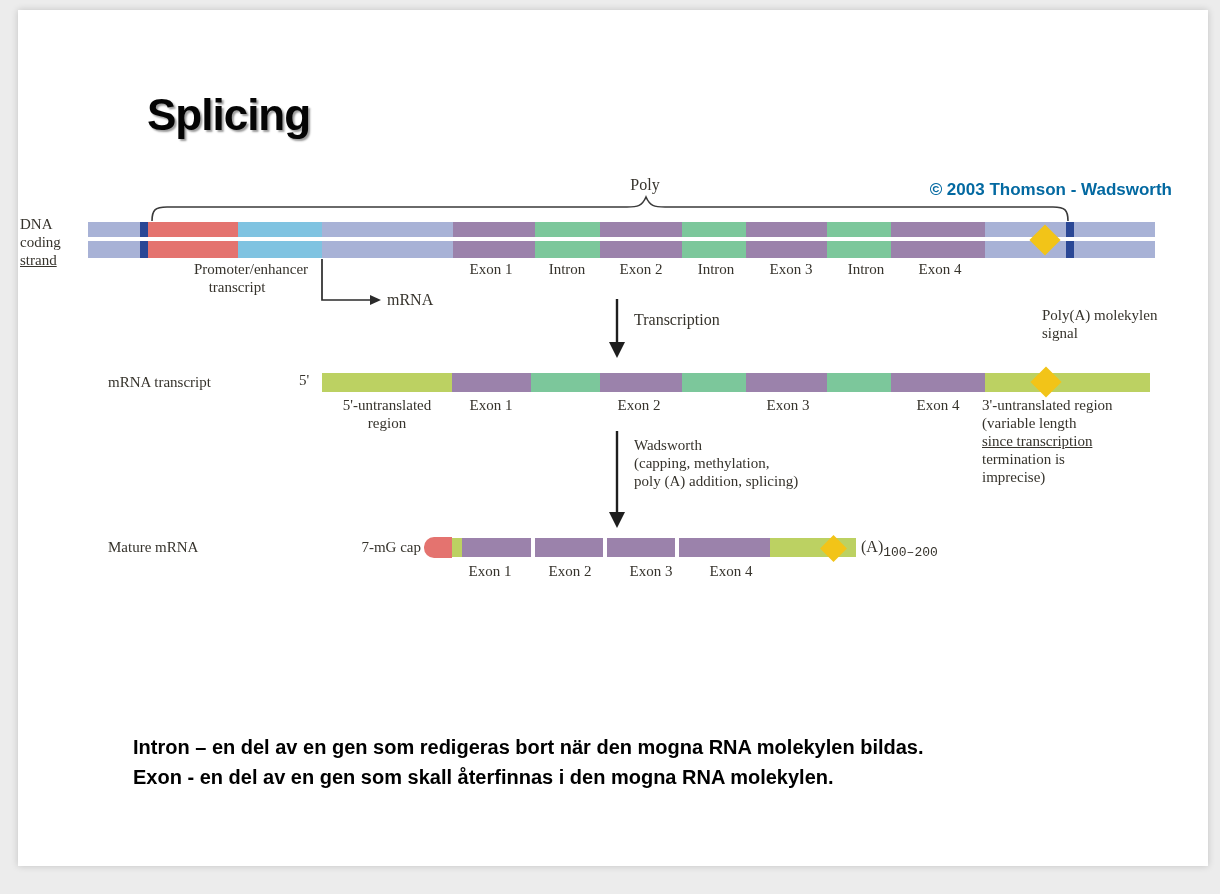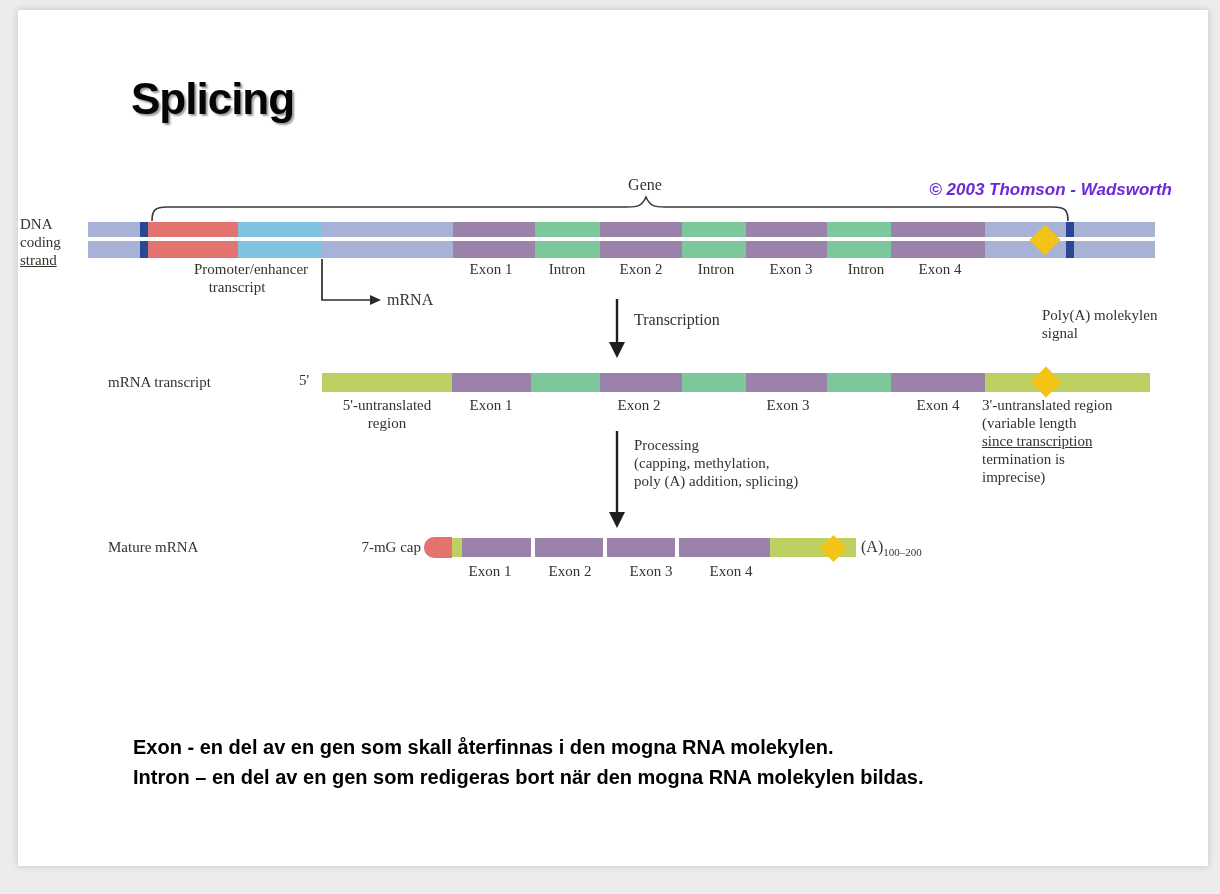--- a/index.html
+++ b/index.html
@@ -9,48 +9,48 @@
     font-family:"Liberation Sans",sans-serif;
     position:relative;overflow:hidden;
   }
   .stage{position:absolute;left:0;top:0;width:1220px;height:894px;}
   .slide{
     position:absolute;left:18px;top:10px;width:1190px;height:856px;
     background:#ffffff;
     box-shadow:0 0 7px rgba(0,0,0,0.18);
   }
   .title{
-    position:absolute;left:131px;top:74px;margin:0;
+    position:absolute;left:131px;top:74px;margin:16px;
     font-family:"Liberation Sans",sans-serif;
     font-size:44px;font-weight:700;color:#050505;
     text-shadow:2px 2px 2px rgba(0,0,0,0.40);
     letter-spacing:-1px;
   }
   #diagram{position:absolute;left:0;top:0;width:1220px;height:720px;}
   .overlay{position:absolute;left:0;top:0;z-index:2;pointer-events:none;}
   .bar{position:absolute;z-index:1;}
   .seg{position:absolute;top:0;height:100%;}
   .seg.cap{border-radius:10px 0 0 10px / 10px 0 0 10px;top:-1px;height:21px;}
   .midline{position:absolute;left:0;top:15px;width:100%;height:4px;background:#ffffff;}
   .dlabel{
     position:absolute;z-index:3;white-space:nowrap;
     font-family:"Liberation Serif","DejaVu Serif",serif;
     font-size:15px;color:#36332c;line-height:1.1;
   }
   .dlabel.c{transform:translateX(-50%);}
   .dlabel.r{transform:translateX(-100%);}
-  .dlabel.sans{font-family:"Liberation Sans",sans-serif;color:#6d28d9;font-style:italic;}
+  .dlabel.sans{font-family:"Liberation Sans",sans-serif;color:#0369a1;}
   .dlabel.bold{font-weight:700;}
   .diamond{position:absolute;z-index:4;transform:rotate(45deg);}
   .polyA{
     position:absolute;left:861px;top:538px;z-index:3;
     font-family:"Liberation Serif","DejaVu Serif",serif;
     font-size:16px;color:#36332c;white-space:nowrap;
   }
-  .polyA sub{font-size:11px;}
+  .polyA sub{font-size:13px;font-family:Liberation Mono, monospace;}
   .notes{
     position:absolute;left:133px;top:732px;
     font-size:20px;font-weight:600;color:#000;
     line-height:30px;
   }
 </style>
 </head>
 <body>
 
 <div class="stage">
@@ -109,21 +109,21 @@
         <div class="seg" style="left: 28px; width: 10px; background: rgb(188, 209, 98);"></div>
         <div class="seg" style="left: 38px; width: 69px; background: rgb(155, 130, 171);"></div>
         <div class="seg" style="left: 107px; width: 4px; background: rgb(255, 255, 255);"></div>
         <div class="seg" style="left: 111px; width: 68px; background: rgb(155, 130, 171);"></div>
         <div class="seg" style="left: 179px; width: 4px; background: rgb(255, 255, 255);"></div>
         <div class="seg" style="left: 183px; width: 68px; background: rgb(155, 130, 171);"></div>
         <div class="seg" style="left: 251px; width: 4px; background: rgb(255, 255, 255);"></div>
         <div class="seg" style="left: 255px; width: 91px; background: rgb(155, 130, 171);"></div>
         <div class="seg" style="left: 346px; width: 86px; background: rgb(188, 209, 98);"></div>
       </div>
-      <span class="dlabel c" style="left: 645px; top: 176px; font-size: 16px;">Gene</span>
+      <span class="dlabel c" style="left: 645px; top: 176px; font-size: 16px;">Poly</span>
       <span class="dlabel r sans bold" style="left: 1172px; top: 181px; font-size: 17px;">© 2003 Thomson - Wadsworth</span>
       <span class="dlabel" style="left: 20px; top: 216px;">DNA</span>
       <span class="dlabel" style="left: 20px; top: 234px;">coding</span>
       <span class="dlabel" style="left: 20px; top: 252px; text-decoration: underline;">strand</span>
       <span class="dlabel c" style="left: 251px; top: 261px;">Promoter/enhancer</span>
       <span class="dlabel c" style="left: 237px; top: 279px;">transcript</span>
       <span class="dlabel c" style="left: 491px; top: 261px;">Exon 1</span>
       <span class="dlabel c" style="left: 567px; top: 261px;">Intron</span>
       <span class="dlabel c" style="left: 641px; top: 261px;">Exon 2</span>
       <span class="dlabel c" style="left: 716px; top: 261px;">Intron</span>
@@ -140,31 +140,31 @@
       <span class="dlabel c" style="left: 387px; top: 415px;">region</span>
       <span class="dlabel c" style="left: 491px; top: 397px;">Exon 1</span>
       <span class="dlabel c" style="left: 639px; top: 397px;">Exon 2</span>
       <span class="dlabel c" style="left: 788px; top: 397px;">Exon 3</span>
       <span class="dlabel c" style="left: 938px; top: 397px;">Exon 4</span>
       <span class="dlabel" style="left: 982px; top: 397px;">3'-untranslated region</span>
       <span class="dlabel" style="left: 982px; top: 415px;">(variable length</span>
       <span class="dlabel" style="left: 982px; top: 433px; text-decoration: underline;">since transcription</span>
       <span class="dlabel" style="left: 982px; top: 451px;">termination is</span>
       <span class="dlabel" style="left: 982px; top: 469px;">imprecise)</span>
-      <span class="dlabel" style="left: 634px; top: 437px;">Processing</span>
+      <span class="dlabel" style="left: 634px; top: 437px;">Wadsworth</span>
       <span class="dlabel" style="left: 634px; top: 455px;">(capping, methylation,</span>
       <span class="dlabel" style="left: 634px; top: 473px;">poly (A) addition, splicing)</span>
       <span class="dlabel" style="left: 108px; top: 539px;">Mature mRNA</span>
       <span class="dlabel r" style="left: 421px; top: 539px;">7-mG cap</span>
       <span class="dlabel c" style="left: 490px; top: 563px;">Exon 1</span>
       <span class="dlabel c" style="left: 570px; top: 563px;">Exon 2</span>
       <span class="dlabel c" style="left: 651px; top: 563px;">Exon 3</span>
       <span class="dlabel c" style="left: 731px; top: 563px;">Exon 4</span>
       <div class="diamond" style="left: 1034px; top: 229px; width: 22px; height: 22px; background: rgb(242, 196, 24);"></div>
       <div class="diamond" style="left: 1035px; top: 371px; width: 22px; height: 22px; background: rgb(242, 196, 24);"></div>
       <div class="diamond" style="left: 823.5px; top: 538.5px; width: 19px; height: 19px; background: rgb(242, 196, 24);"></div>
     </div>
 
   <div class="notes">
+    <div>Intron – en del av en gen som redigeras bort när den mogna RNA molekylen bildas.</div>
     <div>Exon -  en del av en gen som skall återfinnas i den mogna RNA molekylen.</div>
-    <div>Intron – en del av en gen som redigeras bort när den mogna RNA molekylen bildas.</div>
   </div>
 </div>
 
 </body></html>

